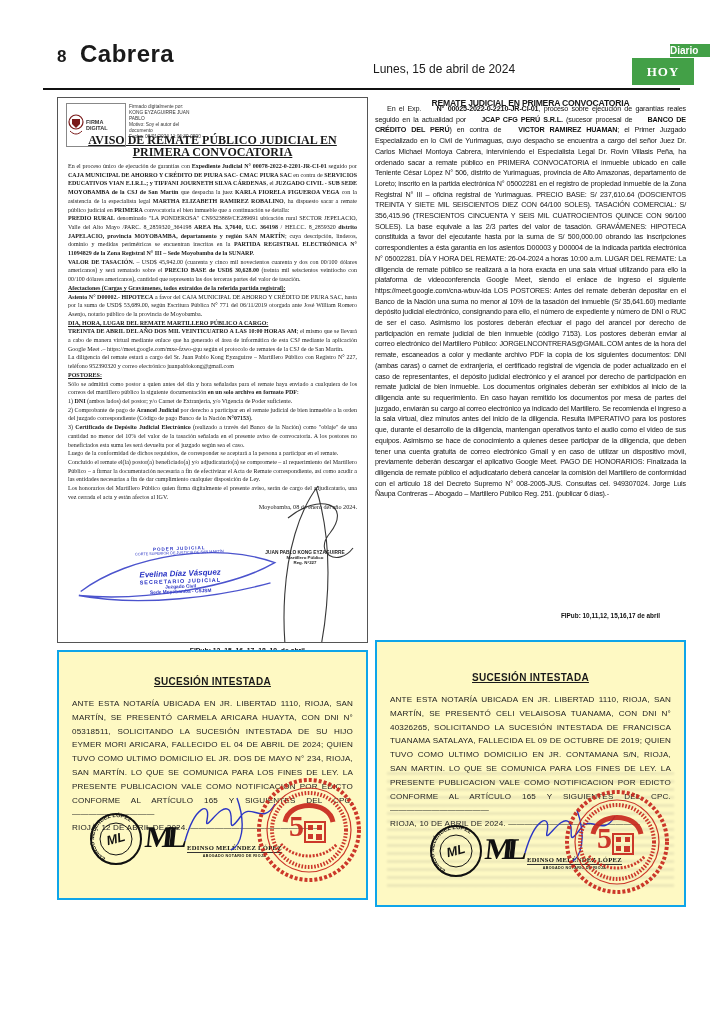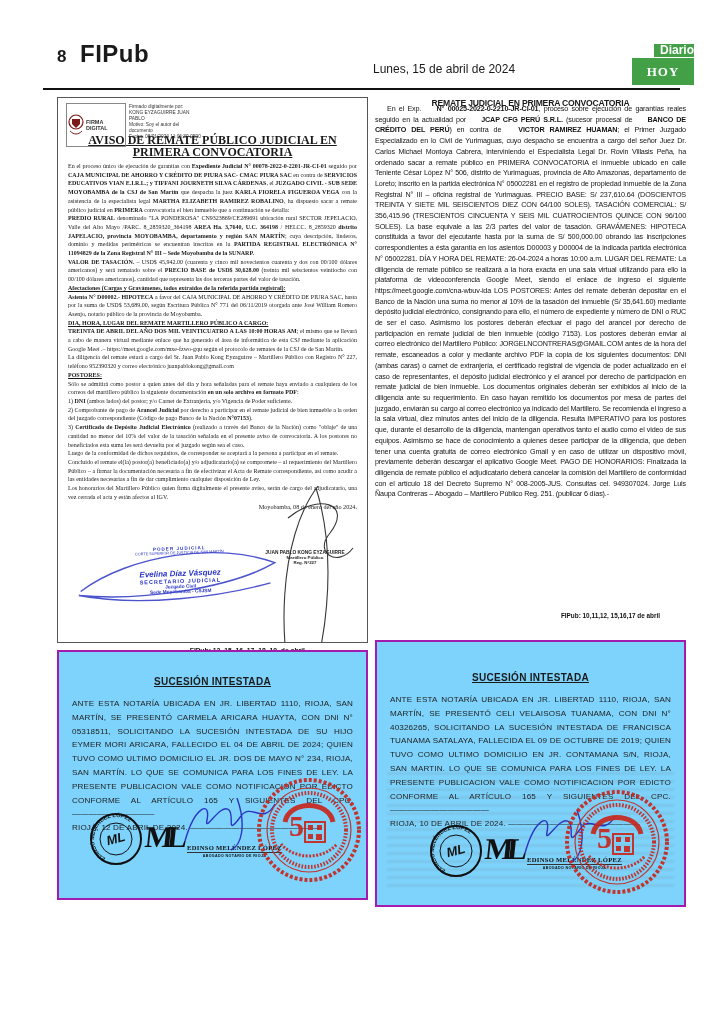--- a/index.html
+++ b/index.html
@@ -4,22 +4,22 @@
 <style>
   html,body{margin:0;padding:0;background:#e8e8e4;}
   .page{position:relative;width:723px;height:1024px;background:#fff;margin:0 auto;
         font-family:"Liberation Sans",sans-serif;color:#1a1a1a;overflow:hidden;}
   
   .pagenum{position:absolute;left:57px;top:47px;font-size:17px;font-weight:bold;}
   .section-title{position:absolute;left:80px;top:40px;font-size:24px;font-weight:bold;letter-spacing:.5px;}
   .issue-date{position:absolute;left:373px;top:62px;width:240px;font-size:12px;}
   .header-rule{position:absolute;left:43px;top:88px;width:637px;height:2px;background:#111;}
   .brand{position:absolute;left:632px;top:44px;width:62px;}
-  .brand-top{display:block;margin-left:22px;width:40px;height:13px;background:var(--brand_green,#43a047);
-             color:#fff;font-size:12px;font-weight:bold;text-align:right;line-height:13px;}
+  .brand-top{display:block;margin-left:38px;width:40px;height:13px;background:var(--brand_green,#43a047);
+             color:#fff;font-size:10px;font-weight:bold;text-align:left;line-height:13px;}
   .brand-main{display:block;margin-top:1px;width:62px;height:27px;background:var(--brand_green,#43a047);
               color:#fff;font-size:13px;font-weight:bold;text-align:center;line-height:27px;
               font-family:"Liberation Serif",serif;letter-spacing:1px;}
   
   .left-notice{position:absolute;left:57px;top:97px;width:311px;height:546px;border:1px solid #555;
                box-sizing:border-box;padding:4px 10px;font-family:"Liberation Serif",serif;overflow:hidden;}
   .sig-row{position:absolute;left:8px;top:5px;display:flex;gap:3px;}
   .sig-emblem{width:56px;height:40px;border:1px solid #888;display:flex;align-items:center;gap:2px;padding:1px;}
   .sig-emblem .firmalbl{font-size:5.5px;font-weight:bold;color:#333;line-height:6px;font-family:"Liberation Sans",sans-serif;}
   .sig-lines{font-size:4.8px;line-height:6.1px;color:#333;font-family:"Liberation Sans",sans-serif;padding-top:1px;}
@@ -43,21 +43,21 @@
   .fipub{position:absolute;font-size:6.8px;font-weight:bold;text-align:right;color:#111;}
   .fipub-left{left:57px;top:647px;width:248px;}
   .fipub-right{left:455px;top:612px;width:205px;font-size:6.4px;}
   
   .rn-title{position:absolute;left:375px;top:91px;width:311px;text-align:center;font-size:8.6px;
             font-weight:bold;letter-spacing:-.2px;}
   .rn-body{position:absolute;left:375px;top:104px;width:311px;font-size:7.2px;line-height:10.7px;
            text-align:justify;letter-spacing:-.15px;text-indent:12px;color:#151515;}
   .rn-body b{font-weight:bold;padding-left:12px;}
   
-  .suc-box{position:absolute;width:311px;border:2px solid #a21caf;box-sizing:border-box;background:#7dd3fc;overflow:hidden;}
+  .suc-box{position:absolute;width:311px;border:2px solid #0ea5e9;box-sizing:border-box;background:#fef9c3;overflow:hidden;}
   .suc-left{left:57px;top:650px;height:250px;padding-top:14px;}
   .suc-right{left:375px;top:640px;height:267px;padding-top:20px;}
   .suc-title{text-align:center;font-size:10px;font-weight:bold;text-decoration:underline;letter-spacing:.3px;}
   .suc-body{margin:7px 13px 0;font-size:8.1px;line-height:13.8px;text-align:justify;letter-spacing:.15px;color:#222;}
   .suc-body b{font-weight:normal;}
   .showthrough{position:absolute;left:10px;right:10px;top:130px;height:120px;opacity:.28;filter:blur(1px);
                background:repeating-linear-gradient(0deg,transparent 0 5px,rgba(110,110,110,.45) 5px 8px);pointer-events:none;}
   
   .notary-stamps{position:absolute;left:0;width:100%;height:100px;}
   .suc-left  .notary-stamps{top:150px;}
@@ -84,21 +84,21 @@
   .banner{position:absolute;left:43px;top:930px;width:637px;height:46px;background:var(--banner_green,#4bae50);
           color:#fff;font-family:"Liberation Serif",serif;font-weight:bold;font-size:18px;
           text-align:center;line-height:46px;letter-spacing:.3px;}
 </style>
 </head>
 <body>
 
 <div class="page">
 
   <div class="pagenum">8</div>
-  <div class="section-title">FIPub</div>
+  <div class="section-title">Cabrera</div>
   <div class="issue-date">Lunes, 15 de abril de 2024</div>
   <div class="brand">
     <span class="brand-top">Diario</span>
     <span class="brand-main">HOY</span>
   </div>
   <div class="header-rule"></div>
 
   <section class="left-notice">
     <div class="sig-row">
       <div class="sig-emblem">

